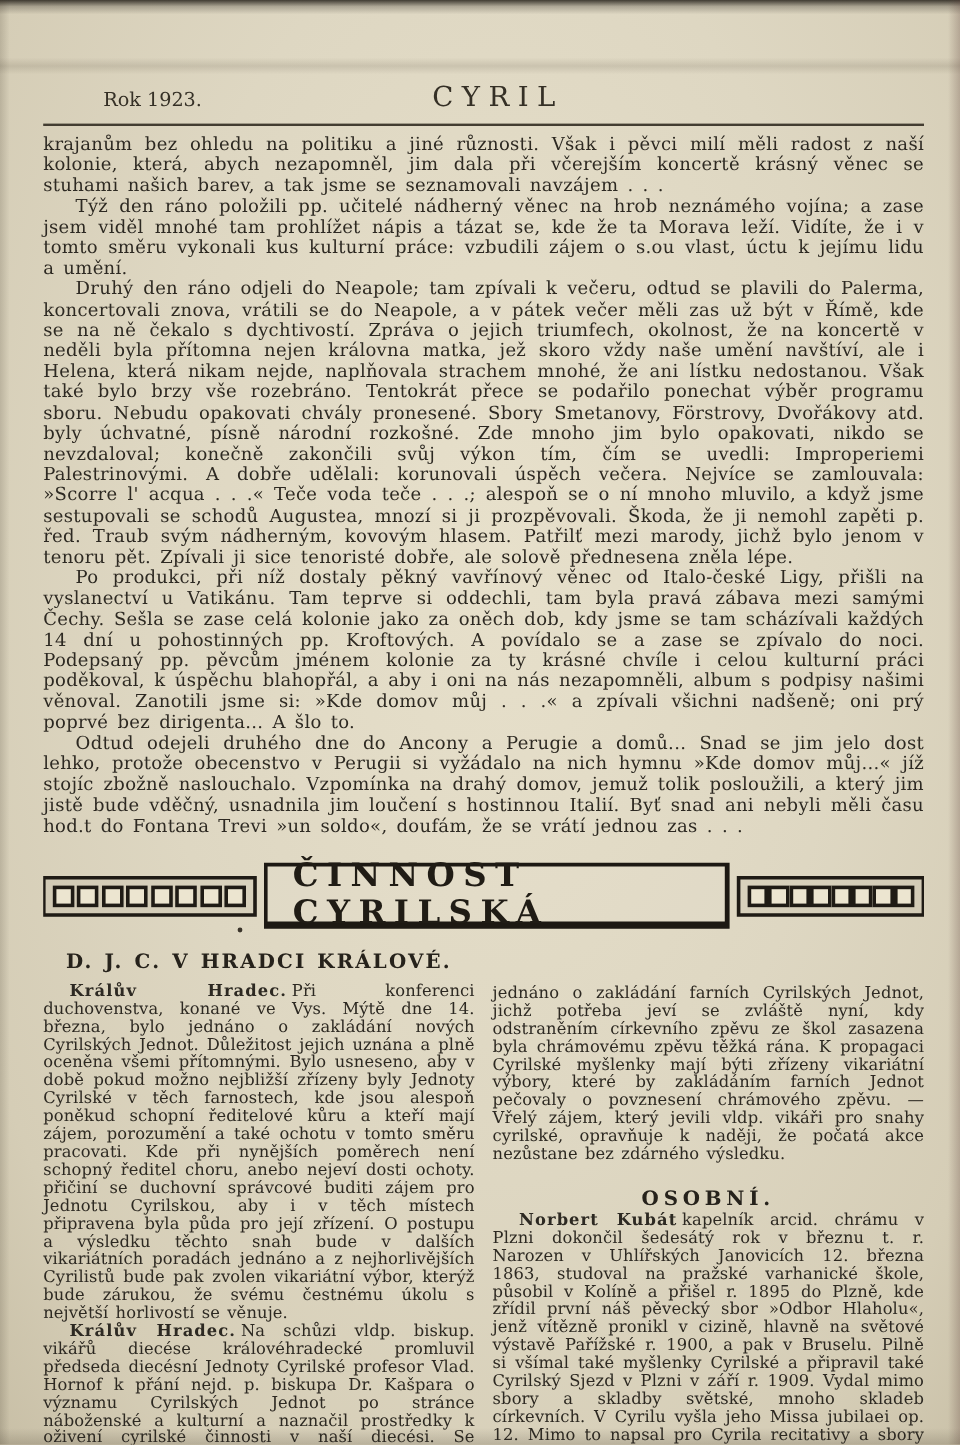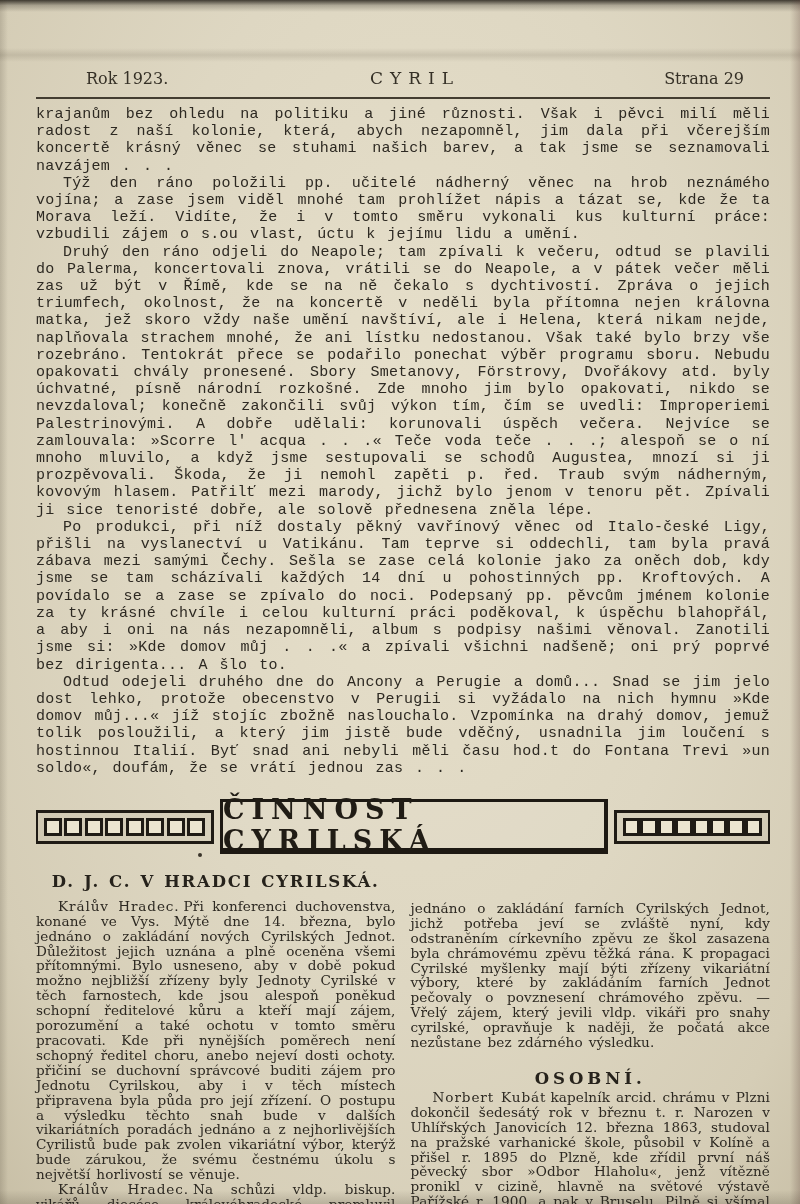--- a/index.html
+++ b/index.html
@@ -18,68 +18,67 @@
     background:linear-gradient(270deg, rgba(90,60,55,.28), rgba(90,60,55,0));}
   .scan-left{position:absolute;top:0;left:0;width:8px;height:100%;
     background:linear-gradient(90deg, rgba(60,52,38,.18), rgba(60,52,38,0));}
   .scan-bottom{position:absolute;bottom:0;left:0;width:100%;height:14px;
     background:linear-gradient(0deg, rgba(60,52,38,.2), rgba(60,52,38,0));}
 
   .content{position:absolute;left:36px;top:0;width:734px;}
 
   .header{display:grid;grid-template-columns:1fr auto 1fr;align-items:baseline;
     margin-top:68px;padding:0 26px 0 50px;font-size:16px;color:#353026;}
-  .header .h-center{letter-spacing:7px;font-size:17px;}
+  .header .h-center{letter-spacing:7px;font-size:23px;}
   .header .h-right{text-align:right;}
   .rule{border:none;border-top:2px solid #433d31;margin:9px 0 0 0;}
 
   .article{margin-top:7px;text-align:justify;font-size:15px;line-height:17.2px;
-    letter-spacing:.25px;word-spacing:2.6px;font-family:Liberation Mono, monospace;}
+    letter-spacing:.25px;word-spacing:2.6px;}
   .article p{margin:0;text-indent:27px;}
   .article p.first{text-indent:0;}
   .dateline{margin:7px 0 0 80px;font-size:15.5px;text-indent:0 !important;}
 
   .banner{display:flex;align-items:center;margin-top:24px;height:52px;position:relative;}
   .ornament{display:flex;align-items:center;justify-content:space-between;
     box-sizing:border-box;height:34px;padding:0 6px;
     border-top:3px solid #1f1b15;border-bottom:3px solid #1f1b15;background:rgba(0,0,0,0.03);}
   .ornament.o-left{width:178px;border-left:2px solid #1f1b15;border-right:3px solid #1f1b15;}
   .ornament.o-right{width:156px;border-right:2px solid #1f1b15;border-left:3px solid #1f1b15;}
   .square{width:12px;height:12px;border:3px solid #1f1b15;background:#ece5d0;}
   .title-box{flex:1;margin:14px 6px;height:46px;border:3px solid #1d1913;border-bottom-width:6px;
     border-right-width:4px;display:flex;align-items:center;justify-content:center;
-    font-weight:bold;font-size:27px;letter-spacing:7px;color:#201c15;background:rgba(255,255,255,0.05);}
+    font-weight:bold;font-size:27px;letter-spacing:7px;color:#201c15;background:rgba(255,255,255,0.05);padding-left:21px;}
   .banner-dot{position:absolute;left:162px;bottom:-4px;width:4px;height:4px;border-radius:50%;background:#3a342a;}
 
   .columns{display:flex;gap:15px;margin-top:16px;}
   .col{flex:1;min-width:0;text-align:justify;font-size:13.6px;line-height:14.9px;
     letter-spacing:.1px;word-spacing:1.6px;}
   .col-heading{text-align:center;font-weight:bold;font-size:16.5px;letter-spacing:1.8px;
     margin:6px 0 9px 0;color:#26221b;}
   .col-heading.osobni{letter-spacing:4px;margin:22px 0 3px 0;}
   .col p{margin:0;text-indent:22px;}
   .col p.noindent{text-indent:0;margin-top:32px;}
-  .lead{font-weight:normal;letter-spacing:.9px;padding-right:4px;}
+  .lead{font-weight:bold;letter-spacing:.9px;padding-right:4px;}
 </style>
 </head>
 <body>
 
 <div class="page">
   <div class="scan-top"></div>
   <div class="scan-band"></div>
   <div class="scan-left"></div>
   <div class="scan-right"></div>
   <div class="scan-bottom"></div>
 
   <div class="content">
 
     <div class="header">
       <span class="h-left">Rok 1923.</span>
       <span class="h-center">CYRIL</span>
-      <span class="h-right">Strana 29</span>
     </div>
     <hr class="rule">
 
     <div class="article">
       <p class="first">krajanům bez ohledu na politiku a jiné různosti. Však i pěvci milí měli radost z naší kolonie, která, abych nezapomněl, jim dala při včerejším koncertě krásný věnec se stuhami našich barev, a tak jsme se seznamovali navzájem . . .</p>
       <p>Týž den ráno položili pp. učitelé nádherný věnec na hrob neznámého vojína; a zase jsem viděl mnohé tam prohlížet nápis a tázat se, kde že ta Morava leží. Vidíte, že i v tomto směru vykonali kus kulturní práce: vzbudili zájem o s.ou vlast, úctu k jejímu lidu a umění.</p>
       <p>Druhý den ráno odjeli do Neapole; tam zpívali k večeru, odtud se plavili do Palerma, koncertovali znova, vrátili se do Neapole, a v pátek večer měli zas už být v Římě, kde se na ně čekalo s dychtivostí. Zpráva o jejich triumfech, okolnost, že na koncertě v neděli byla přítomna nejen královna matka, jež skoro vždy naše umění navštíví, ale i Helena, která nikam nejde, naplňovala strachem mnohé, že ani lístku nedostanou. Však také bylo brzy vše rozebráno. Tentokrát přece se podařilo ponechat výběr programu sboru. Nebudu opakovati chvály pronesené. Sbory Smetanovy, Förstrovy, Dvořákovy atd. byly úchvatné, písně národní rozkošné. Zde mnoho jim bylo opakovati, nikdo se nevzdaloval; konečně zakončili svůj výkon tím, čím se uvedli: Improperiemi Palestrinovými. A dobře udělali: korunovali úspěch večera. Nejvíce se zamlouvala: »Scorre l' acqua . . .« Teče voda teče . . .; alespoň se o ní mnoho mluvilo, a když jsme sestupovali se schodů Augustea, mnozí si ji prozpěvovali. Škoda, že ji nemohl zapěti p. řed. Traub svým nádherným, kovovým hlasem. Patřilť mezi marody, jichž bylo jenom v tenoru pět. Zpívali ji sice tenoristé dobře, ale solově přednesena zněla lépe.</p>
       <p>Po produkci, při níž dostaly pěkný vavřínový věnec od Italo-české Ligy, přišli na vyslanectví u Vatikánu. Tam teprve si oddechli, tam byla pravá zábava mezi samými Čechy. Sešla se zase celá kolonie jako za oněch dob, kdy jsme se tam scházívali každých 14 dní u pohostinných pp. Kroftových. A povídalo se a zase se zpívalo do noci. Podepsaný pp. pěvcům jménem kolonie za ty krásné chvíle i celou kulturní práci poděkoval, k úspěchu blahopřál, a aby i oni na nás nezapomněli, album s podpisy našimi věnoval. Zanotili jsme si: »Kde domov můj . . .« a zpívali všichni nadšeně; oni prý poprvé bez dirigenta... A šlo to.</p>
       <p>Odtud odejeli druhého dne do Ancony a Perugie a domů... Snad se jim jelo dost lehko, protože obecenstvo v Perugii si vyžádalo na nich hymnu »Kde domov můj...« jíž stojíc zbožně naslouchalo. Vzpomínka na drahý domov, jemuž tolik posloužili, a který jim jistě bude vděčný, usnadnila jim loučení s hostinnou Italií. Byť snad ani nebyli měli času hod.t do Fontana Trevi »un soldo«, doufám, že se vrátí jednou zas . . .</p>
     </div>
@@ -105,21 +104,21 @@
         <i class="square"></i>
         <i class="square"></i>
         <i class="square"></i>
       </div>
       <span class="banner-dot"></span>
     </div>
 
     <div class="columns">
 
       <div class="col">
-        <div class="col-heading">D. J. C. V HRADCI CYRILSKÁ.</div>
+        <div class="col-heading">D. J. C. V HRADCI KRÁLOVÉ.</div>
         <p><span class="lead">Králův Hradec.</span><span>Při konferenci duchovenstva, konané ve Vys. Mýtě dne 14. března, bylo jednáno o zakládání nových Cyrilských Jednot. Důležitost jejich uznána a plně oceněna všemi přítomnými. Bylo usneseno, aby v době pokud možno nejbližší zřízeny byly Jednoty Cyrilské v těch farnostech, kde jsou alespoň poněkud schopní ředitelové kůru a kteří mají zájem, porozumění a také ochotu v tomto směru pracovati. Kde při nynějších poměrech není schopný ředitel choru, anebo nejeví dosti ochoty. přičiní se duchovní správcové buditi zájem pro Jednotu Cyrilskou, aby i v těch místech připravena byla půda pro její zřízení. O postupu a výsledku těchto snah bude v dalších vikariátních poradách jednáno a z nejhorlivějších Cyrilistů bude pak zvolen vikariátní výbor, kterýž bude zárukou, že svému čestnému úkolu s největší horlivostí se věnuje.</span></p>
         <p><span class="lead">Králův Hradec.</span><span>Na schůzi vldp. biskup. vikářů diecése královéhradecké promluvil předseda diecésní Jednoty Cyrilské profesor Vlad. Hornof k přání nejd. p. biskupa Dr. Kašpara o významu Cyrilských Jednot po stránce náboženské a kulturní a naznačil prostředky k oživení cyrilské činnosti v naší diecési. Se zájmem byla sledována jeho přednáška a jednomyslně bylo usneseno, aby na vikariátních konferencích bylo po-</span></p>
       </div>
 
       <div class="col">
         <p class="noindent">jednáno o zakládání farních Cyrilských Jednot, jichž potřeba jeví se zvláště nyní, kdy odstraněním církevního zpěvu ze škol zasazena byla chrámovému zpěvu těžká rána. K propagaci Cyrilské myšlenky mají býti zřízeny vikariátní výbory, které by zakládáním farních Jednot pečovaly o povznesení chrámového zpěvu. — Vřelý zájem, který jevili vldp. vikáři pro snahy cyrilské, opravňuje k naději, že počatá akce nezůstane bez zdárného výsledku.</p>
         <div class="col-heading osobni">OSOBNÍ.</div>
         <p><span class="lead">Norbert Kubát</span><span>kapelník arcid. chrámu v Plzni dokončil šedesátý rok v březnu t. r. Narozen v Uhlířských Janovicích 12. března 1863, studoval na pražské varhanické škole, působil v Kolíně a přišel r. 1895 do Plzně, kde zřídil první náš pěvecký sbor »Odbor Hlaholu«, jenž vítězně pronikl v cizině, hlavně na světové výstavě Pařížské r. 1900, a pak v Bruselu. Pilně si všímal také myšlenky Cyrilské a připravil také Cyrilský Sjezd v Plzni v září r. 1909. Vydal mimo sbory a skladby světské, mnoho skladeb církevních. V Cyrilu vyšla jeho Missa jubilaei op. 12. Mimo to napsal pro Cyrila recitativy a sbory k Svatému týdnu a litanie k sv Josefu (jednohl. s průvodem). Z jiných skladeb buďte jmenovány »Missa in D.«, »Ave Maria«, »O salutaris hostia«, »Matičko Boží« atd. Zasloužilému pracovníku přejeme hojně zdraví a síly ad multos annos !</span></p>
       </div>
 

